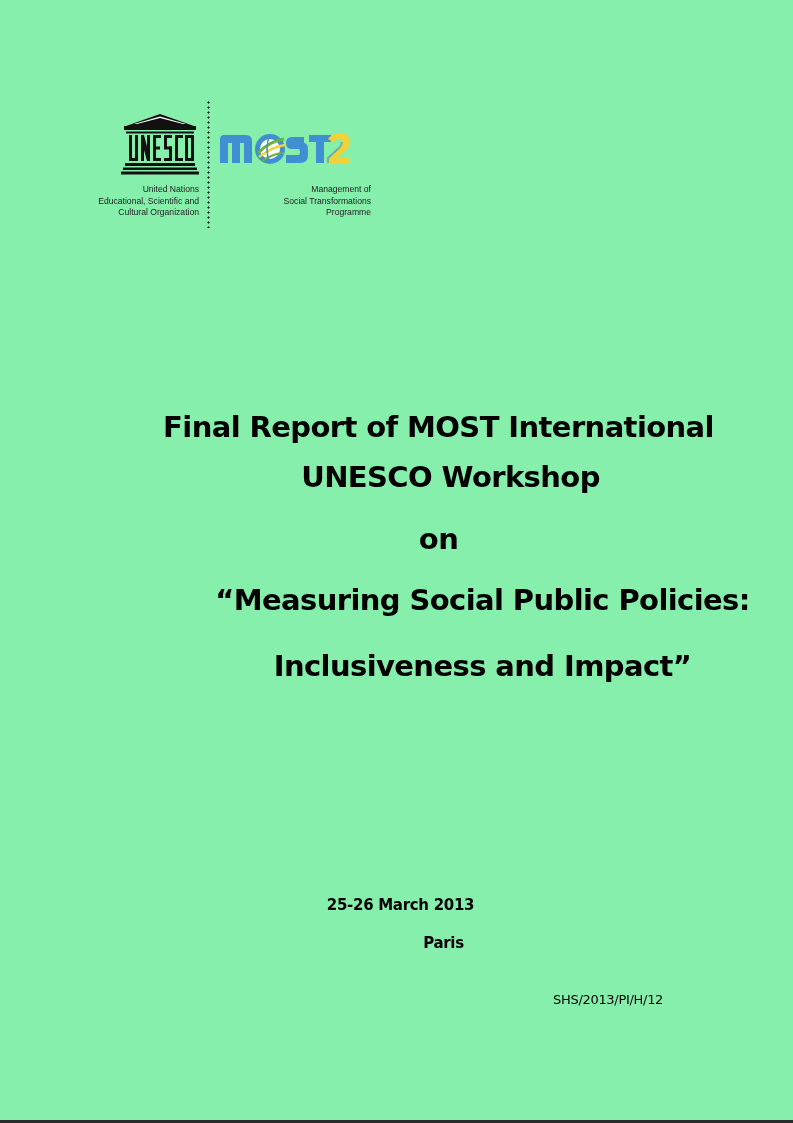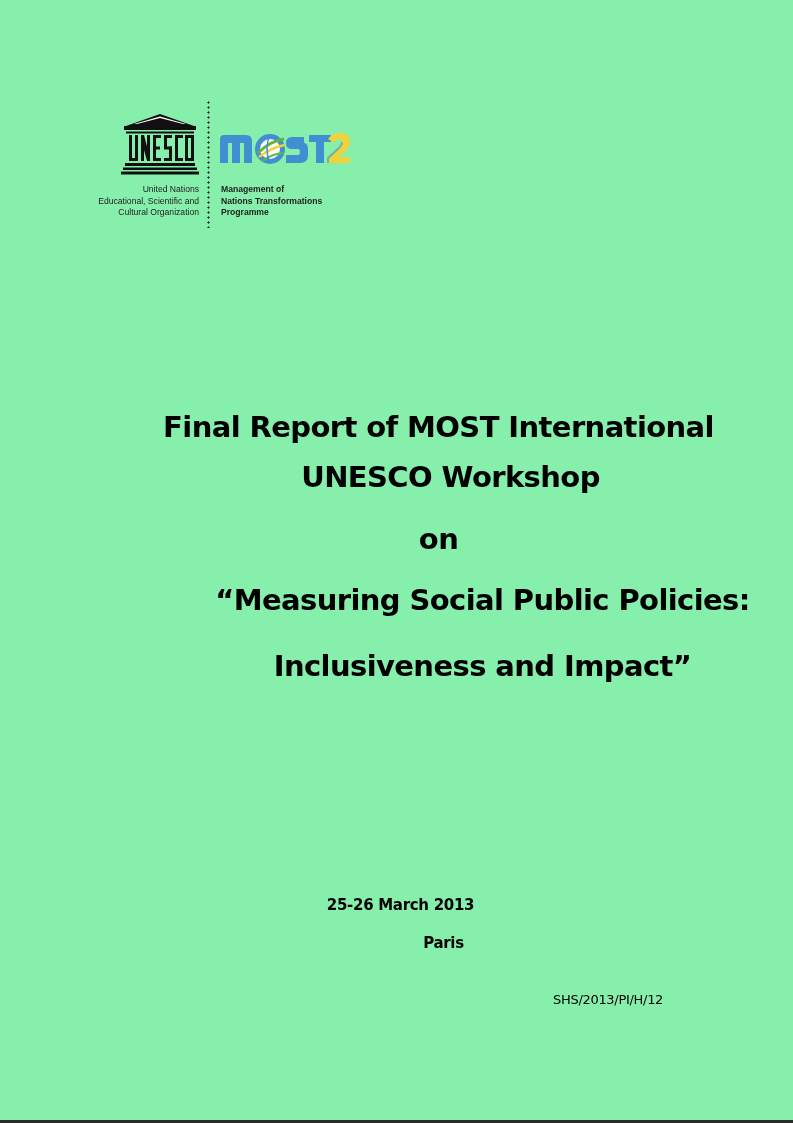--- a/index.html
+++ b/index.html
@@ -62,26 +62,25 @@
       font-size: 8.6px;
       line-height: 11.5px;
       color: #222;
       font-family: "Liberation Sans", sans-serif;
     }
     .most-caption {
       position: absolute;
       left: 143px;
       top: 84px;
       width: 150px;
-      text-align: left;
+      text-align: right;
       font-size: 8.6px;
       line-height: 11.5px;
       color: #222;
       font-family: "Liberation Sans", sans-serif;
-      font-weight: bold;
     }
     .caption-line { display: block; white-space: nowrap; }
     .title-line {
       position: absolute;
       left: 0;
       width: 793px;
       text-align: center;
       font-size: 29px;
       letter-spacing: -0.6px;
       white-space: nowrap;
@@ -190,21 +189,21 @@
     </svg>
 
     <div class="unesco-caption">
       <span class="caption-line">United Nations</span>
       <span class="caption-line">Educational, Scientific and</span>
       <span class="caption-line">Cultural Organization</span>
     </div>
 
     <div class="most-caption">
       <span class="caption-line">Management of</span>
-      <span class="caption-line">Nations Transformations</span>
+      <span class="caption-line">Social Transformations</span>
       <span class="caption-line">Programme</span>
     </div>
   </div>
 
   <div>
     <div class="title-line" style="top:410px;">Final Report of MOST International</div>
     <div class="title-line" style="top:460px;padding-left:12px;">UNESCO Workshop</div>
     <div class="title-line" style="top:522px;">on</div>
     <div class="title-line" style="top:583px;padding-left:44px;">“Measuring Social Public Policies:</div>
     <div class="title-line" style="top:649px;padding-left:44px;">Inclusiveness and Impact”</div>

